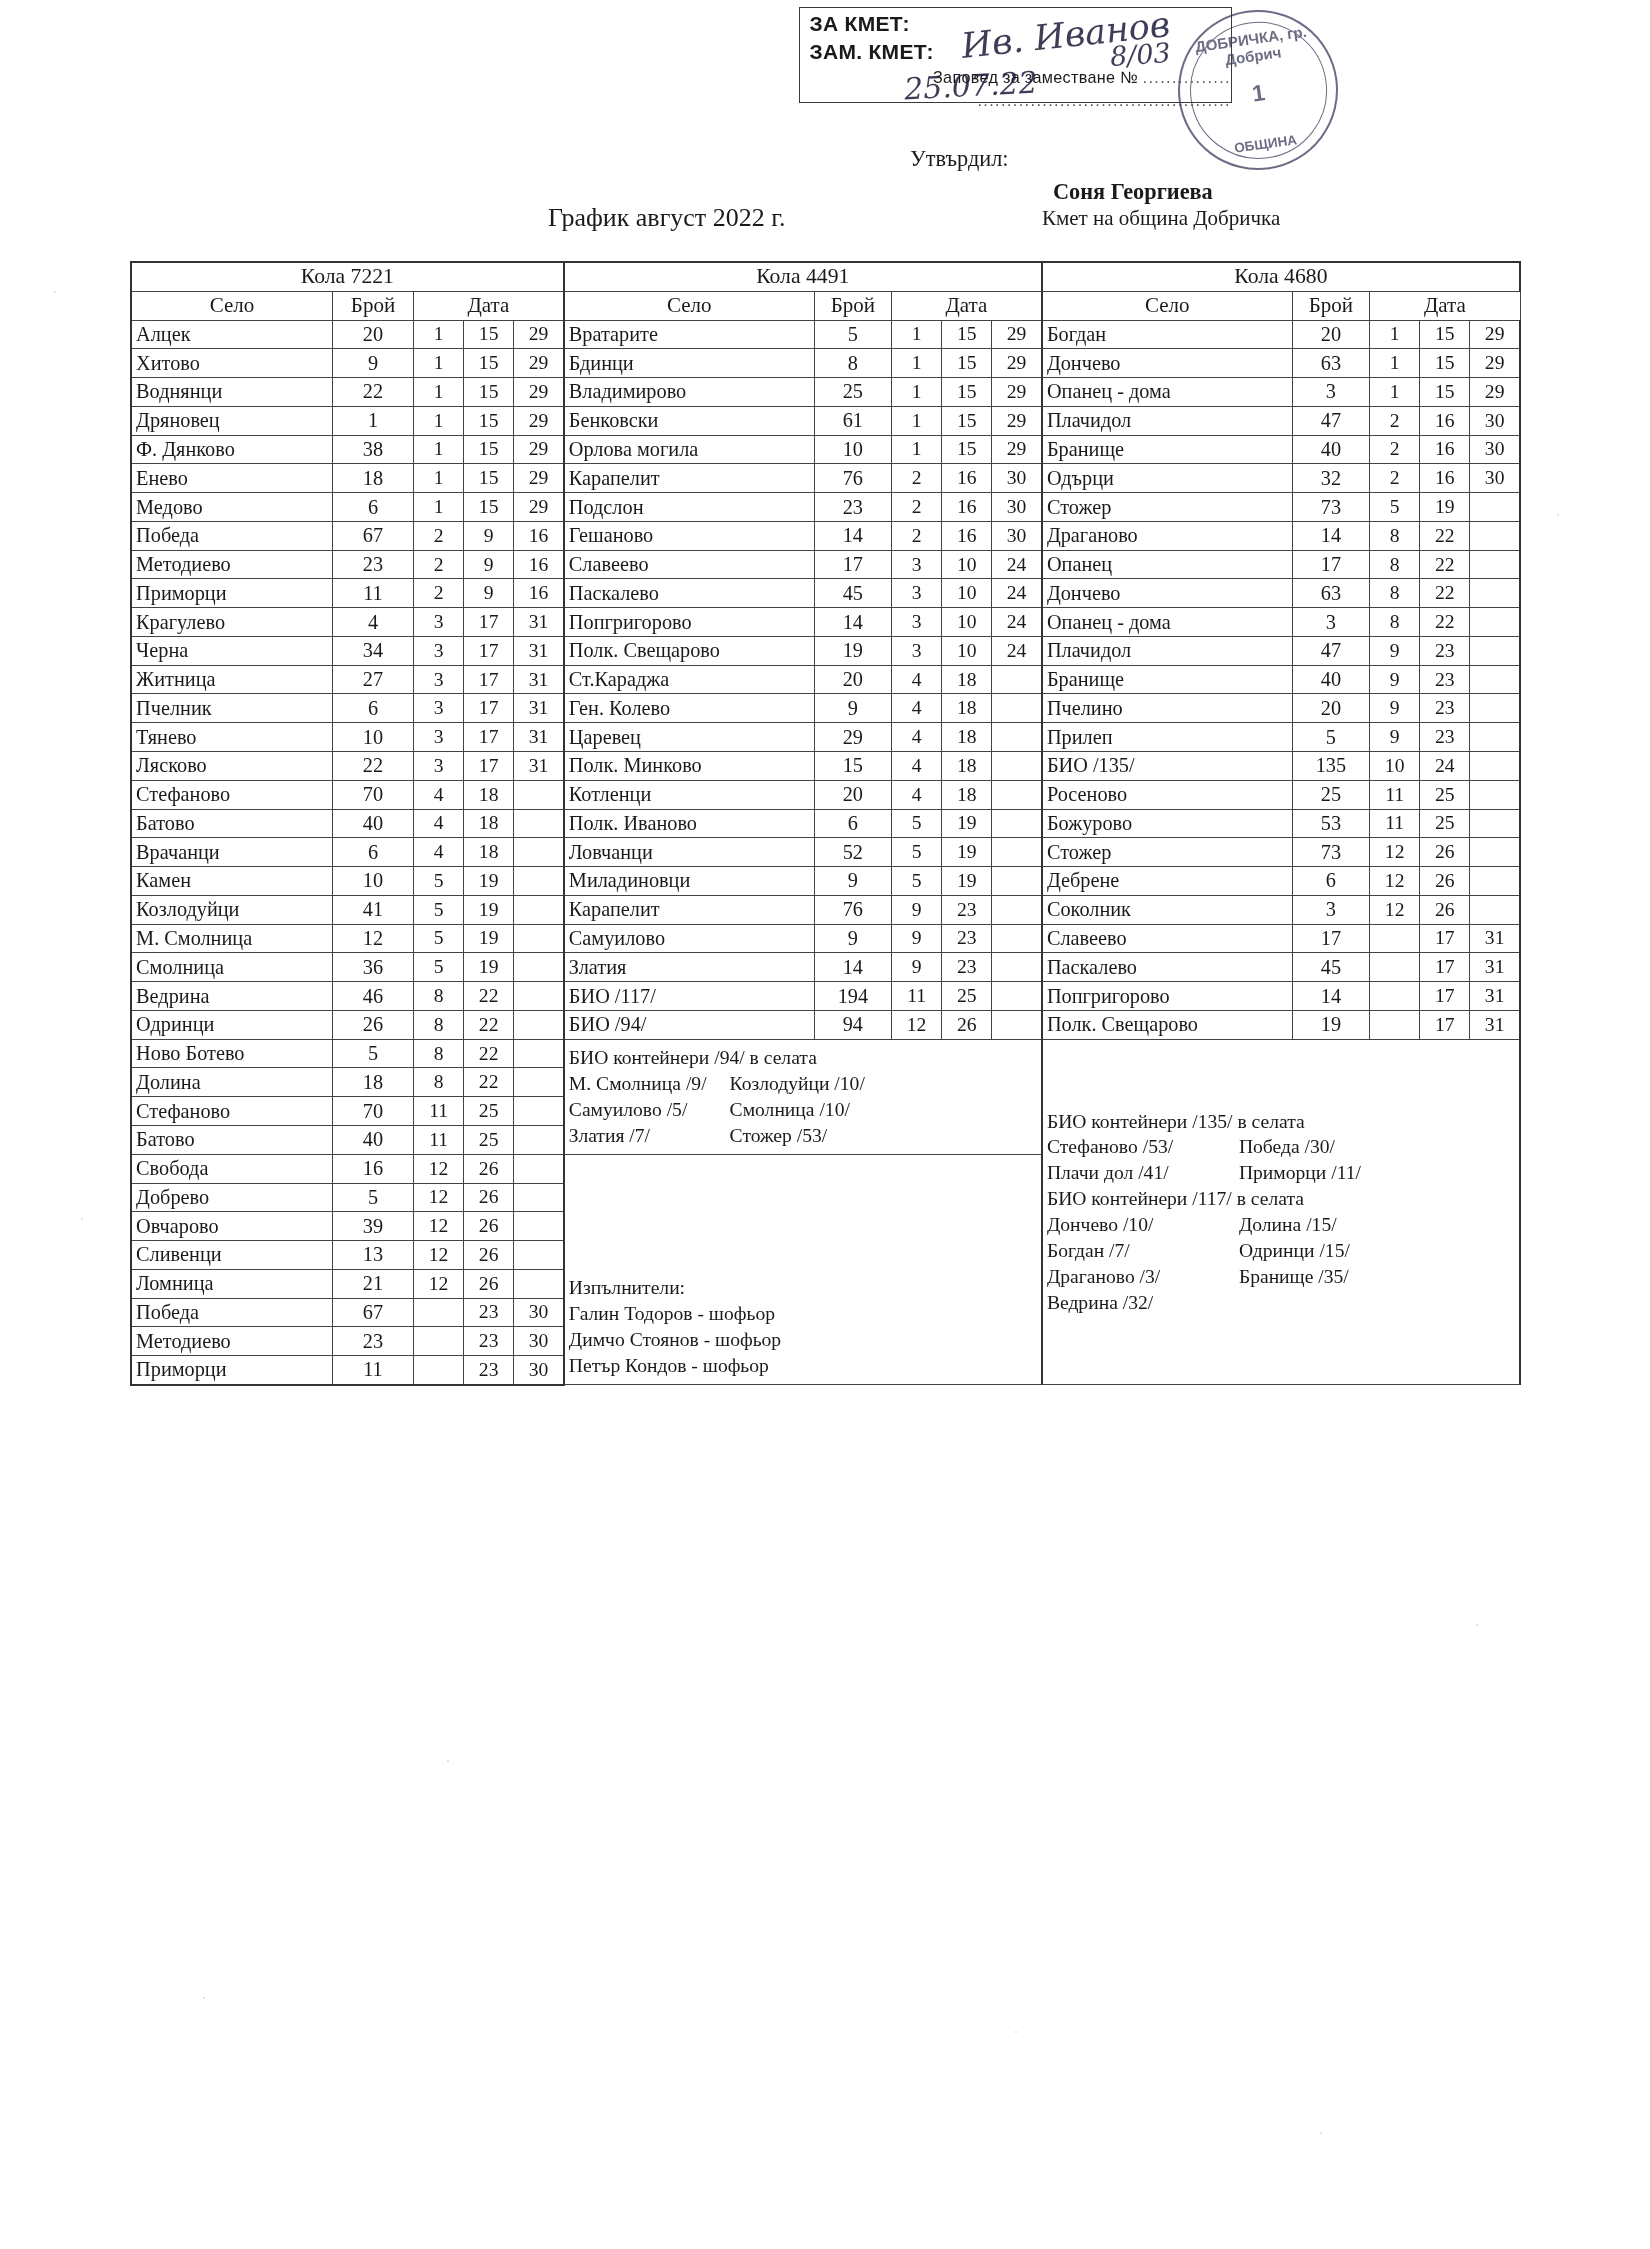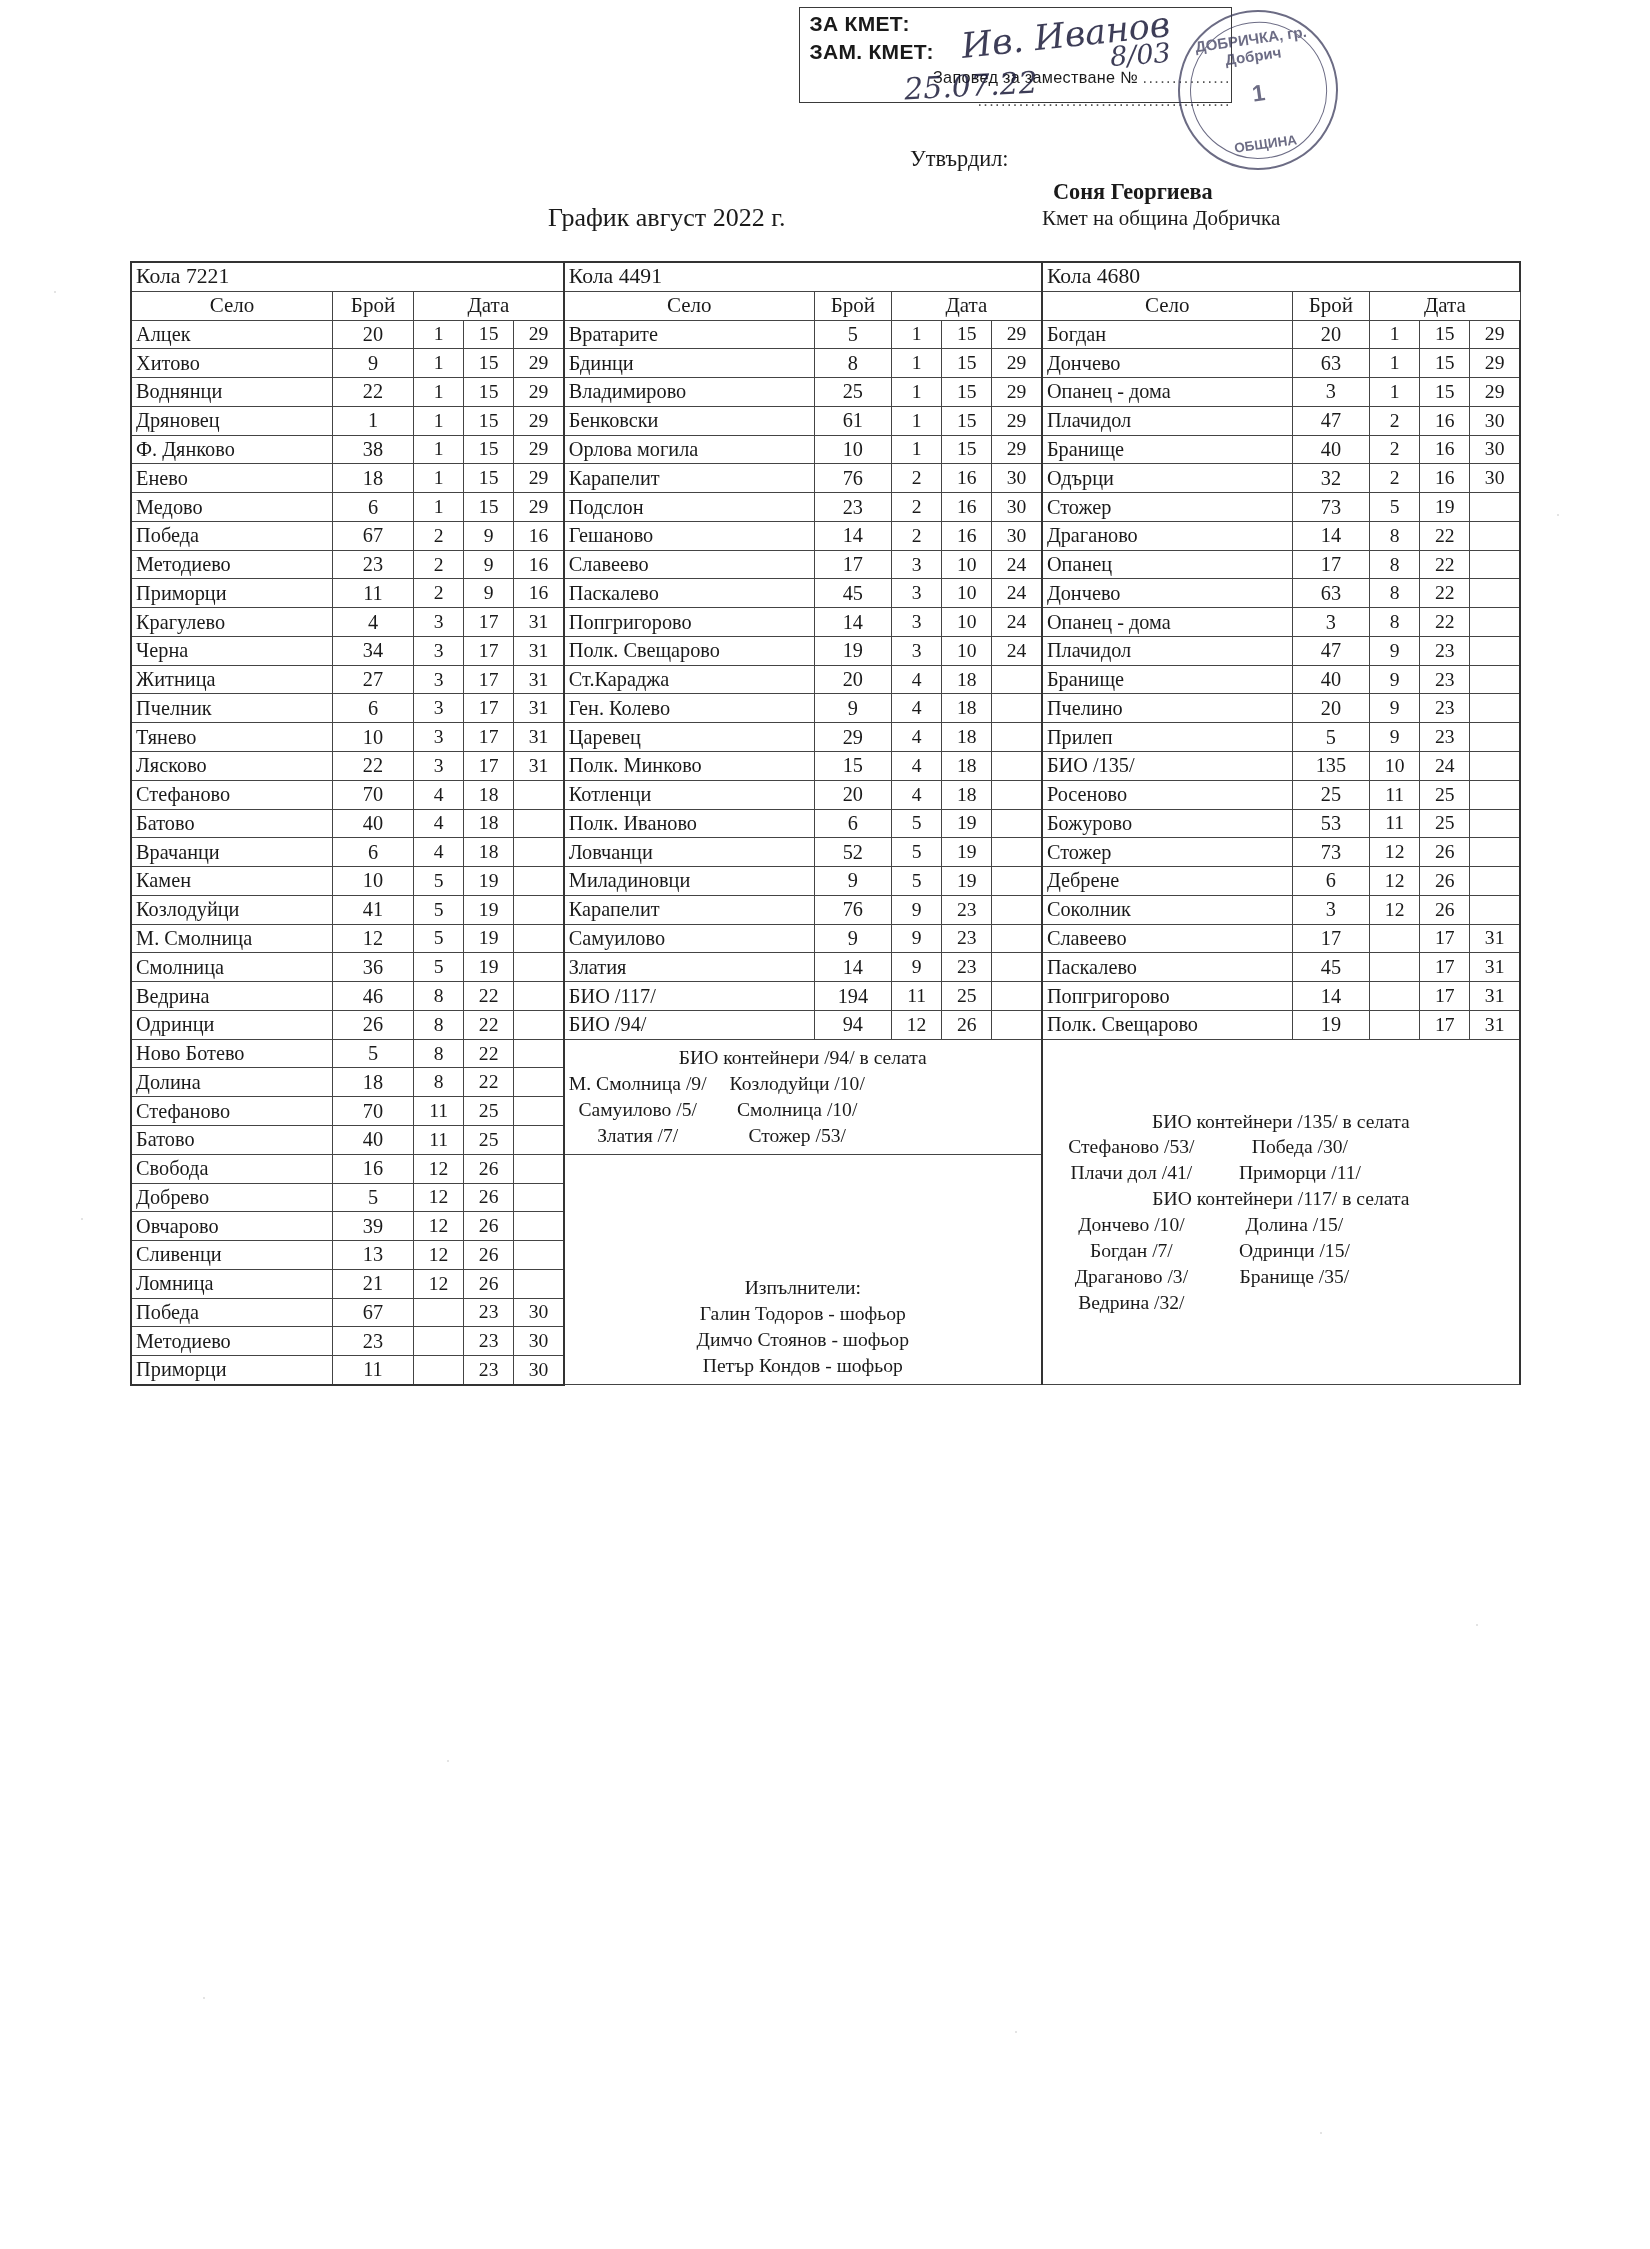--- a/index.html
+++ b/index.html
@@ -92,35 +92,35 @@
     padding:0.7px 4.1px;
     height:26.4px;
     vertical-align:middle;
     font-weight:normal;
     white-space:nowrap;
     overflow:hidden;
   }
   .outer-left { border-left:2.7px solid #333 !important; }
   .outer-right { border-right:2.7px solid #333 !important; }
   .grp-head {
-    text-align:left; font-weight:bold; font-size:21.7px; height:30.5px;
+    text-align:center; font-weight:bold; font-size:21.7px; height:30.5px;
     border-top:2.7px solid #333 !important;
   }
   .col-head { text-align:center; font-weight:bold; font-size:21px; }
   .village { text-align:left; padding-left:6.8px; }
   .num { text-align:center; }
   .d { text-align:center; font-size:19.6px; }
   .sep-thick { border-left:2px solid #333 !important; }
   .last-row td { border-bottom:2.7px solid #333 !important; }
 
   
   .notes {
     font-size:19.6px; line-height:1.32;
   }
-  .notes-cell { text-align:center; padding-left:6.8px; vertical-align:top;margin-top:48px; }
+  .notes-cell { text-align:left; padding-left:6.8px; vertical-align:top;margin-top:48px; }
 
   .two-col-notes { display:flex; gap:23px; }
   .two-col-notes > div { white-space:nowrap; }
 
   
   .speck { position:absolute; background:#bdbdbd; width:2px; height:2px; border-radius:50%; opacity:.55;}
 </style>
 </head>
 <body>
 

